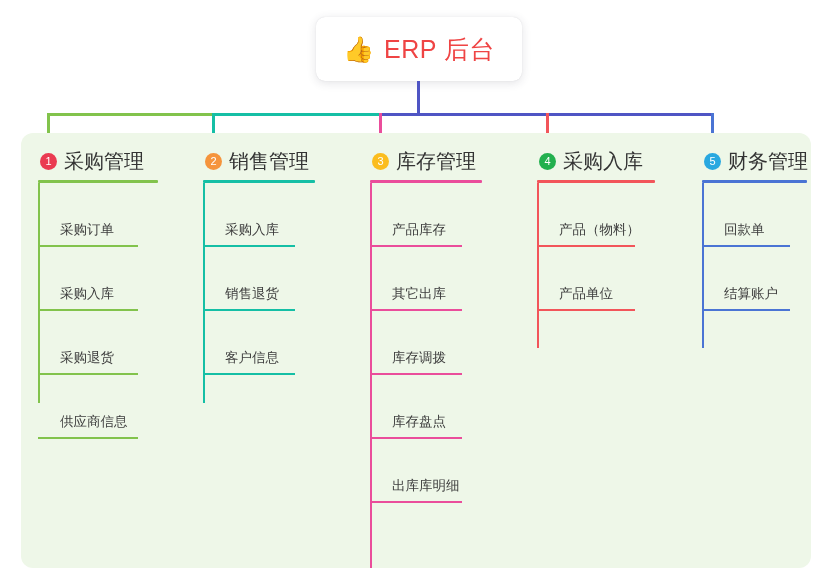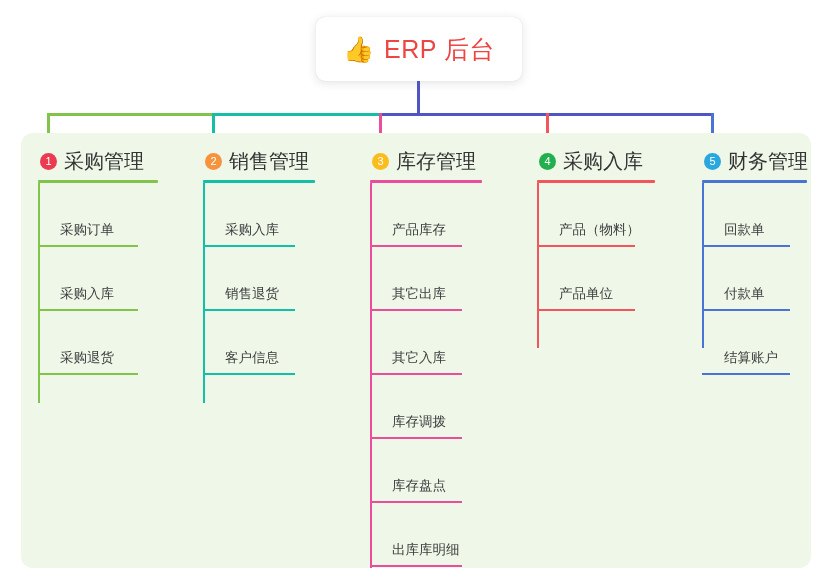--- a/index.html
+++ b/index.html
@@ -159,20 +159,24 @@
           <div class="item-rule" style="width: 100px; background: rgb(130, 195, 76);"></div>
         </div>
         <div class="item">
           <span class="item-label">采购入库</span>
           <div class="item-rule" style="width: 100px; background: rgb(130, 195, 76);"></div>
         </div>
         <div class="item">
           <span class="item-label">采购退货</span>
           <div class="item-rule" style="width: 100px; background: rgb(130, 195, 76);"></div>
         </div>
+        <div class="item">
+          <span class="item-label">供应商信息</span>
+          <div class="item-rule" style="width: 100px; background: rgb(130, 195, 76);"></div>
+        </div>
       </div>
     </div>
     <div class="column" style="left: 182px; top: 13px;">
       <div class="col-header">
         <span class="badge" style="background: rgb(245, 148, 60);">2</span>
         <span class="col-title">销售管理</span>
       </div>
       <div class="header-rule" style="width: 112px; background: rgb(21, 191, 165);"></div>
       <div class="items">
         <div class="spine" style="height: 220px; background: rgb(21, 191, 165);"></div>
@@ -200,24 +204,20 @@
         <div class="spine" style="height: 385px; background: rgb(234, 77, 155);"></div>
         <div class="item">
           <span class="item-label">产品库存</span>
           <div class="item-rule" style="width: 92px; background: rgb(234, 77, 155);"></div>
         </div>
         <div class="item">
           <span class="item-label">其它出库</span>
           <div class="item-rule" style="width: 92px; background: rgb(234, 77, 155);"></div>
         </div>
         <div class="item">
-          <span class="item-label">其它入库</span>
-          <div class="item-rule" style="width: 92px; background: rgb(234, 77, 155);"></div>
-        </div>
-        <div class="item">
           <span class="item-label">库存调拨</span>
           <div class="item-rule" style="width: 92px; background: rgb(234, 77, 155);"></div>
         </div>
         <div class="item">
           <span class="item-label">库存盘点</span>
           <div class="item-rule" style="width: 92px; background: rgb(234, 77, 155);"></div>
         </div>
         <div class="item">
           <span class="item-label">出库库明细</span>
           <div class="item-rule" style="width: 92px; background: rgb(234, 77, 155);"></div>
@@ -248,22 +248,18 @@
         <span class="col-title">财务管理</span>
       </div>
       <div class="header-rule" style="width: 105px; background: rgb(74, 116, 212);"></div>
       <div class="items">
         <div class="spine" style="height: 165px; background: rgb(74, 116, 212);"></div>
         <div class="item">
           <span class="item-label">回款单</span>
           <div class="item-rule" style="width: 88px; background: rgb(74, 116, 212);"></div>
         </div>
         <div class="item">
-          <span class="item-label">付款单</span>
-          <div class="item-rule" style="width: 88px; background: rgb(74, 116, 212);"></div>
-        </div>
-        <div class="item">
           <span class="item-label">结算账户</span>
           <div class="item-rule" style="width: 88px; background: rgb(74, 116, 212);"></div>
         </div>
       </div>
     </div>
   </div>
 
 </body></html>

